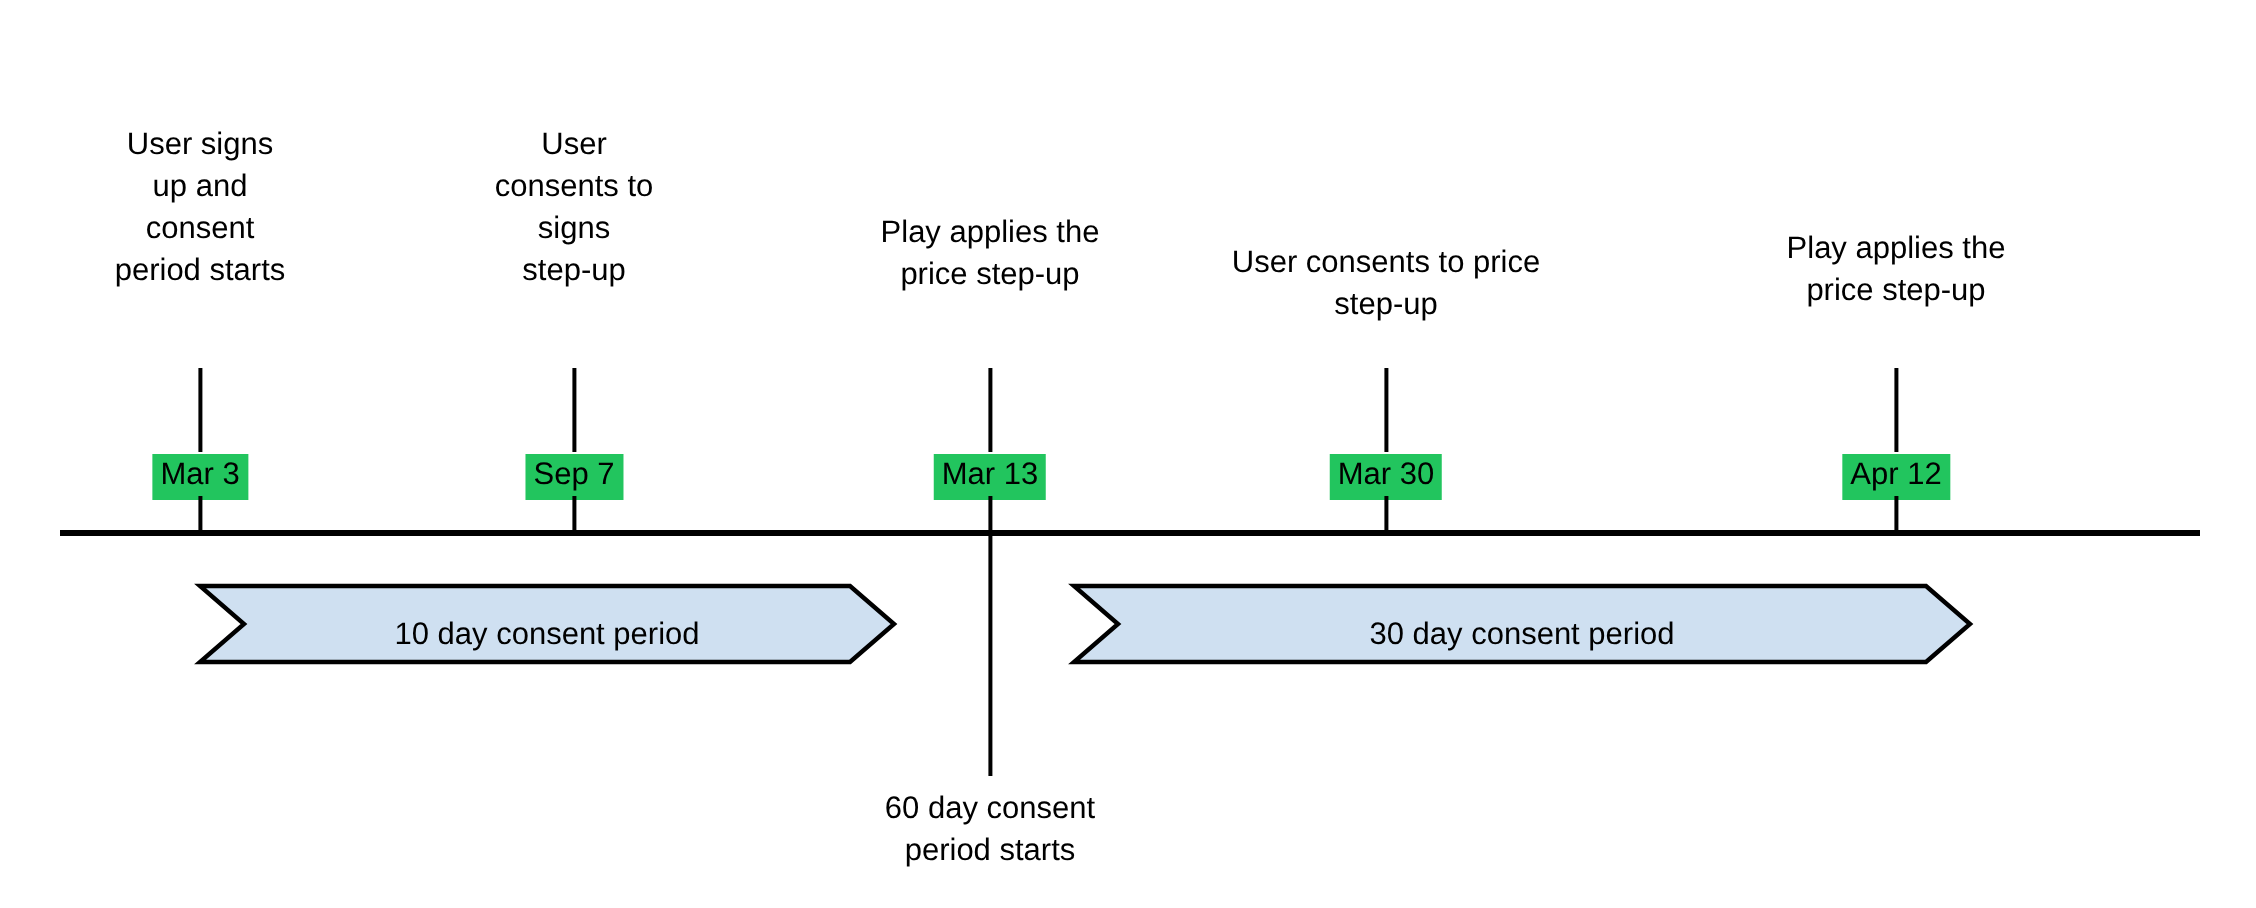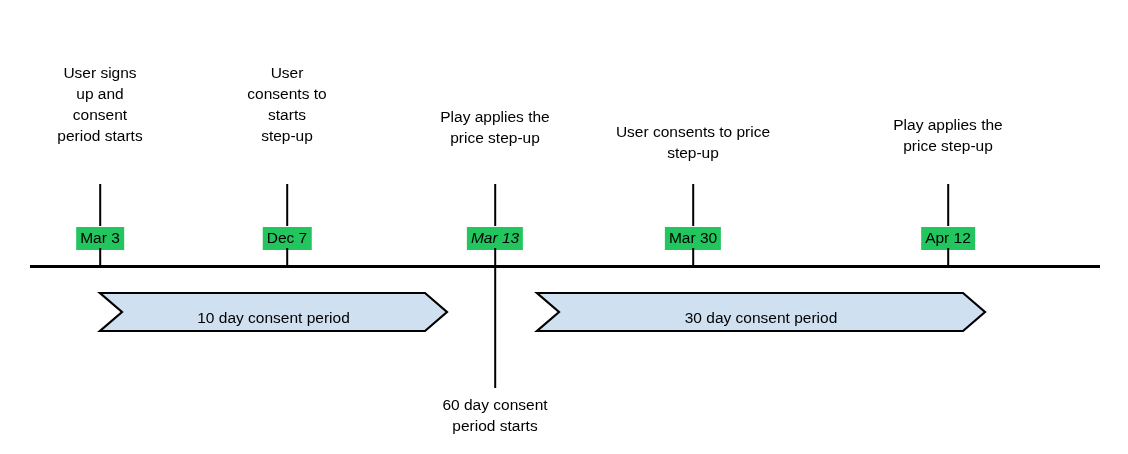--- a/index.html
+++ b/index.html
@@ -130,31 +130,31 @@
 up and
 consent
 period starts</div>
         <div class="event-stem" style="top: 168px; height: 42px;"></div>
         <div class="date-chip" style="top: 211px;">Mar 3</div>
         <div class="tick-below" style="top: 232px; height: 18px;"></div>
       </div>
       <div class="event" style="left: 287px;">
         <div class="event-label" style="top: 46px; width: 150px;">User
 consents to
-starts
+signs
 step-up</div>
         <div class="event-stem" style="top: 168px; height: 42px;"></div>
-        <div class="date-chip" style="top: 211px;">Dec 7</div>
+        <div class="date-chip" style="top: 211px;">Sep 7</div>
         <div class="tick-below" style="top: 232px; height: 18px;"></div>
       </div>
       <div class="event" style="left: 495px;">
         <div class="event-label" style="top: 90px; width: 190px;">Play applies the
 price step-up</div>
         <div class="event-stem" style="top: 168px; height: 42px;"></div>
-        <div class="date-chip" style="top: 211px; font-style: italic;">Mar 13</div>
+        <div class="date-chip" style="top: 211px;">Mar 13</div>
         <div class="tick-below" style="top: 232px; height: 140px;"></div>
       </div>
       <div class="event" style="left: 693px;">
         <div class="event-label" style="top: 105px; width: 240px;">User consents to price
 step-up</div>
         <div class="event-stem" style="top: 168px; height: 42px;"></div>
         <div class="date-chip" style="top: 211px;">Mar 30</div>
         <div class="tick-below" style="top: 232px; height: 18px;"></div>
       </div>
       <div class="event" style="left: 948px;">

